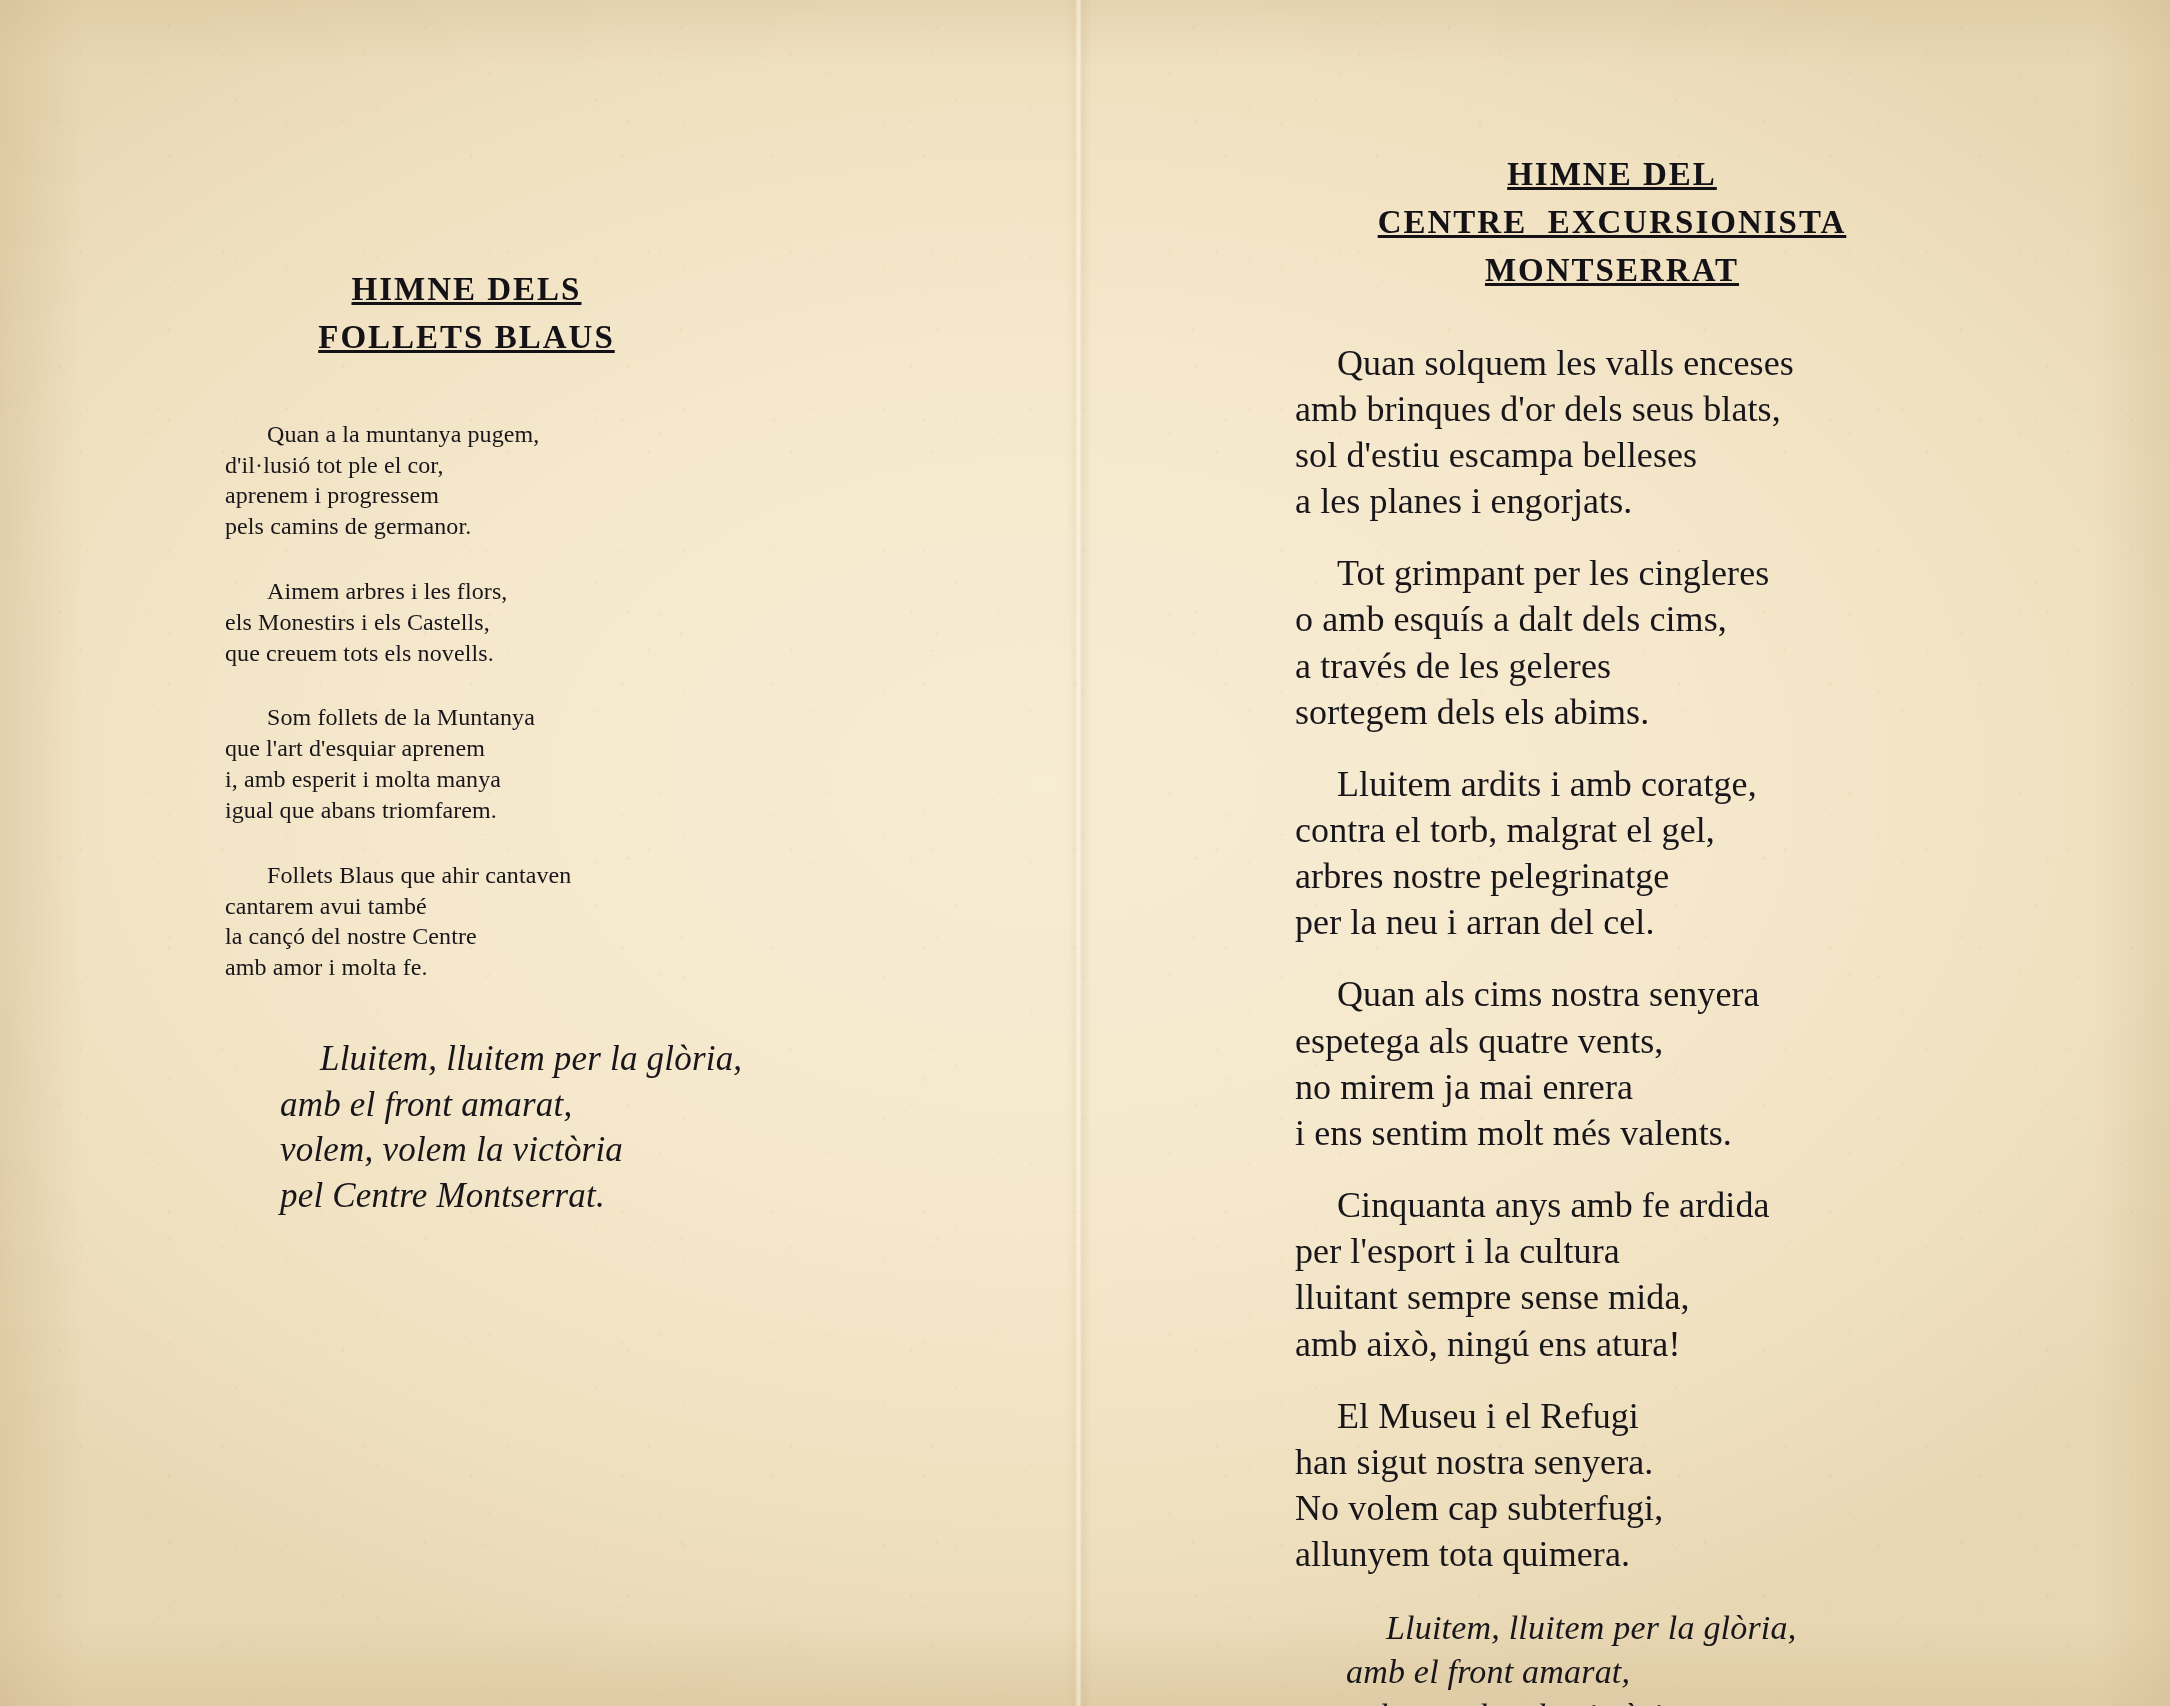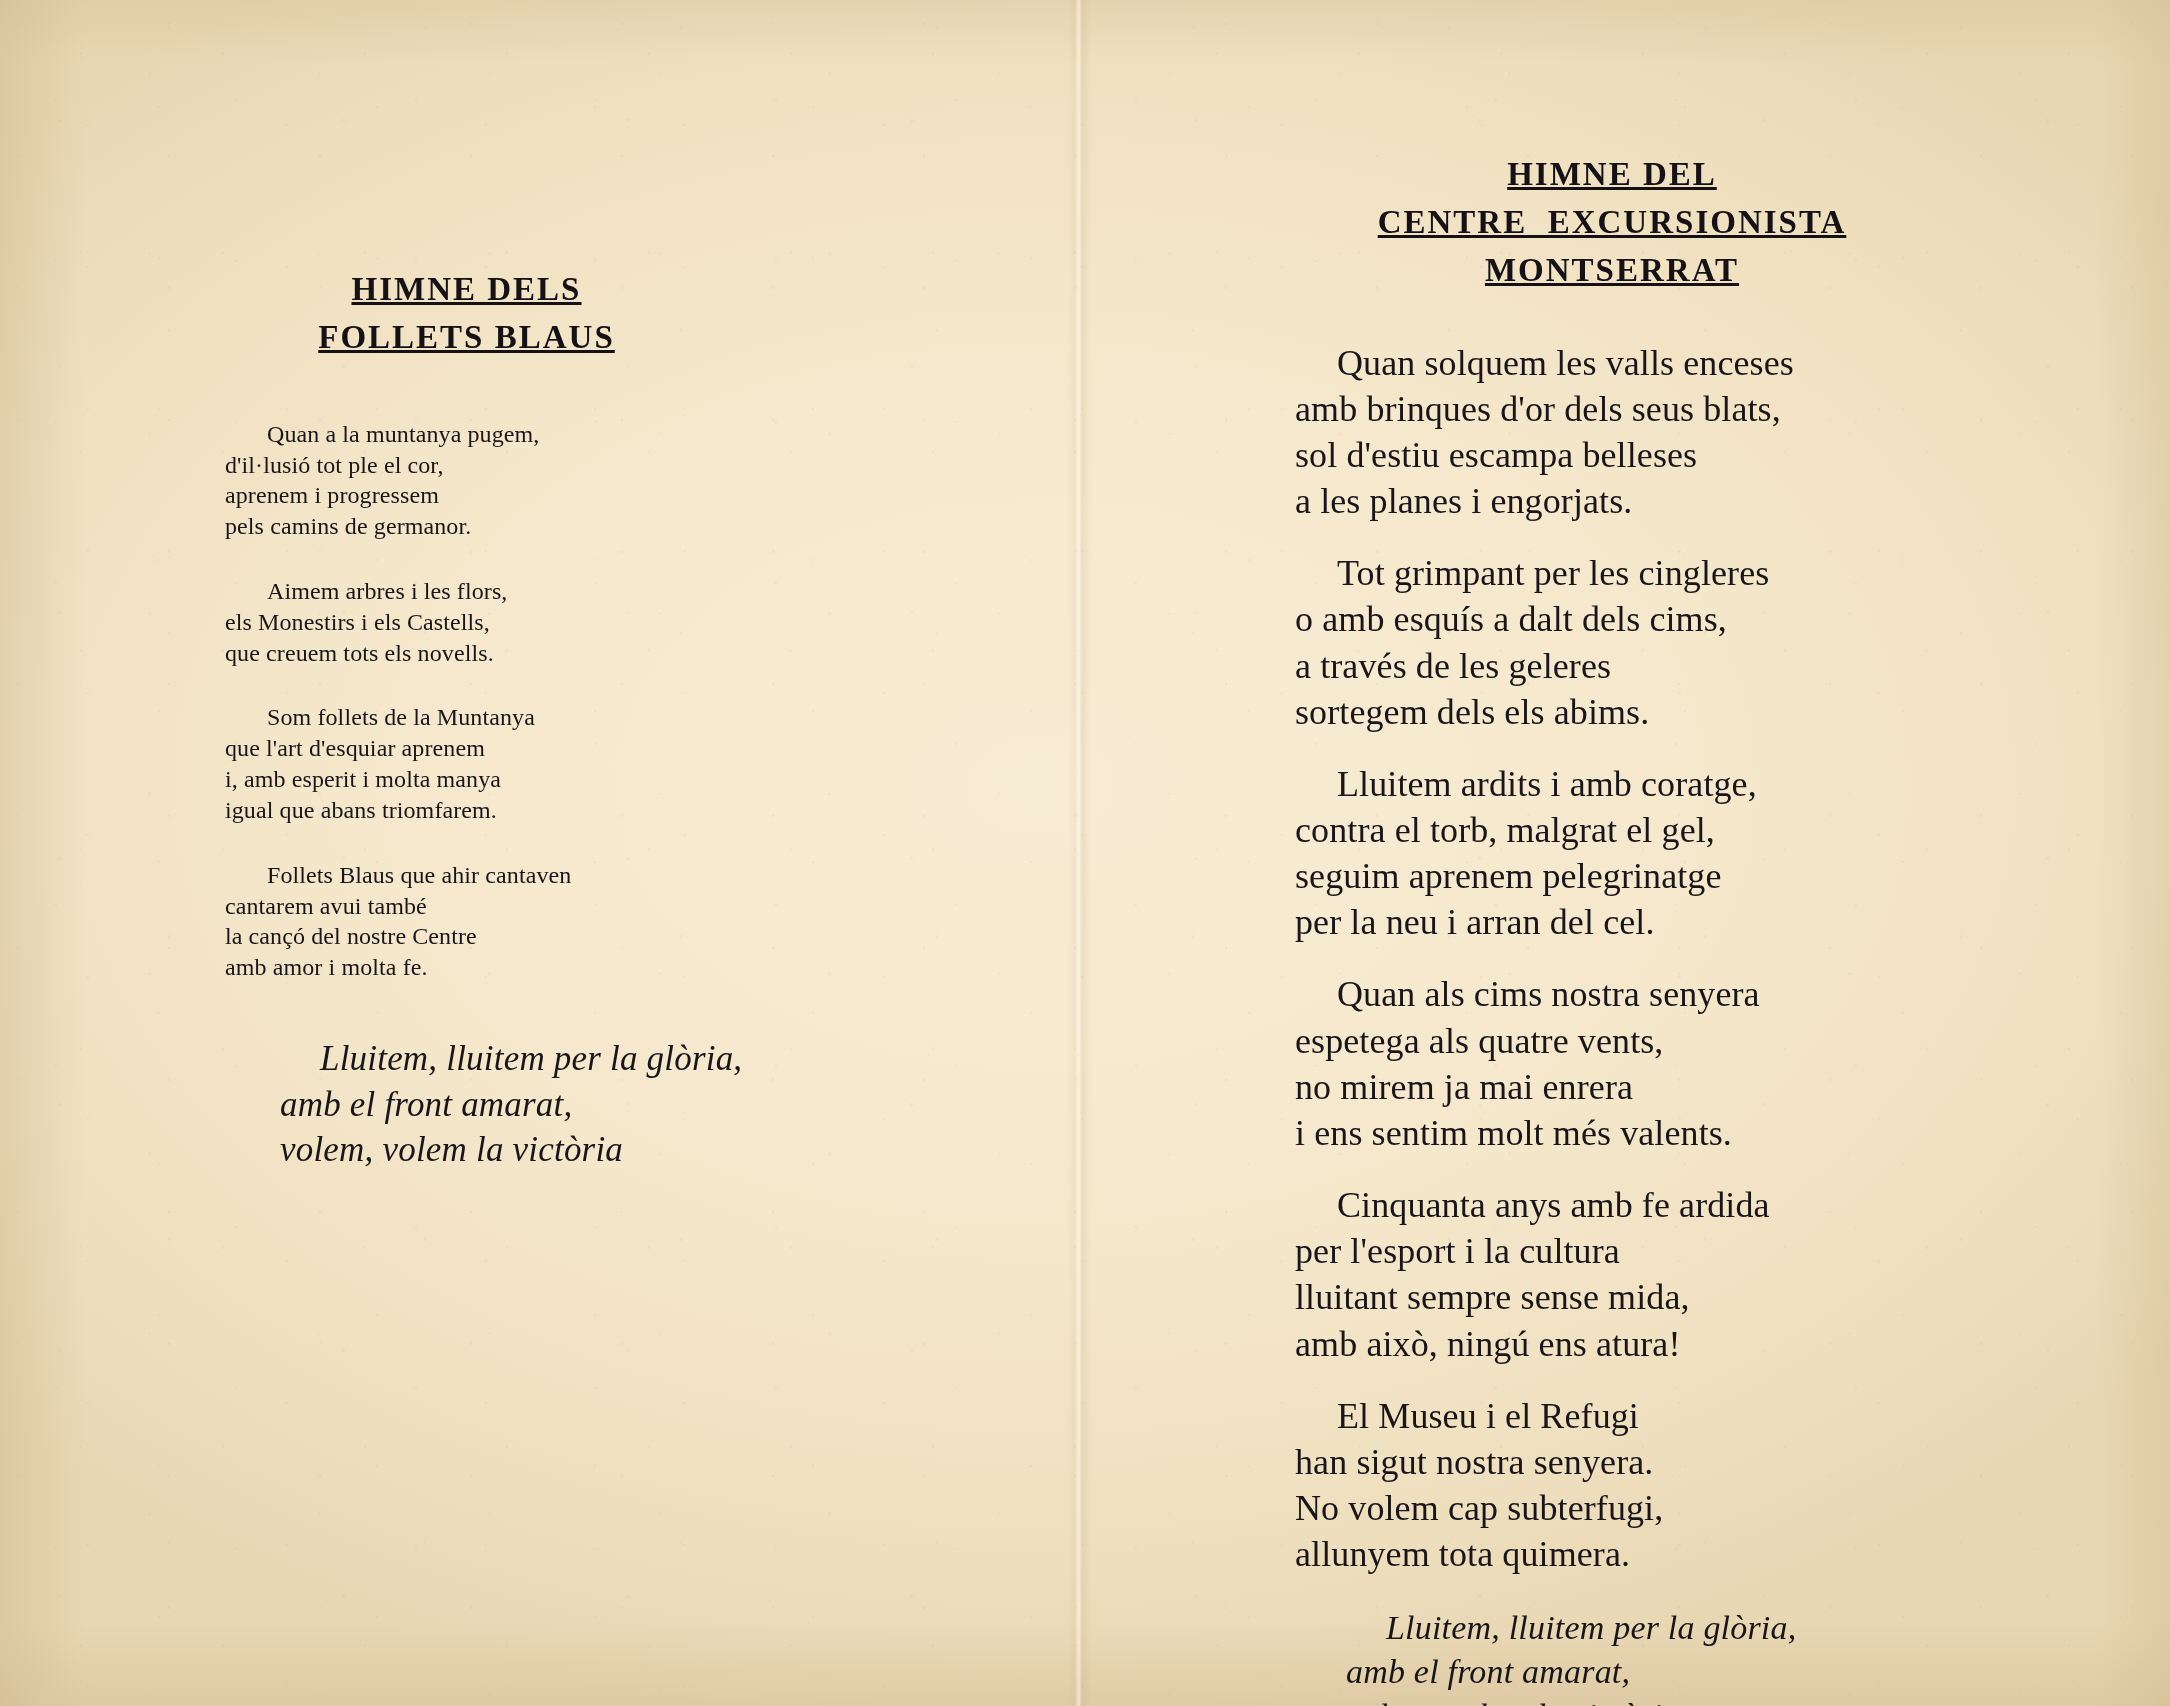--- a/index.html
+++ b/index.html
@@ -166,20 +166,21 @@
           <span class="vline">cantarem avui també</span>
           <span class="vline">la cançó del nostre Centre</span>
           <span class="vline">amb amor i molta fe.</span>
         </p>
       </div>
 
       <p class="refrain">
         <span class="vline vline--indent">Lluitem, lluitem per la glòria,</span>
         <span class="vline">amb el front amarat,</span>
         <span class="vline">volem, volem la victòria</span>
+        <span class="vline">pel Centre Montserrat.</span>
       </p>
     </div>
 
     <div class="column column--right">
       <h2 class="hymn-title">
         <span class="tline">HIMNE DEL</span>
         <span class="tline">CENTRE  EXCURSIONISTA</span>
         <span class="tline">MONTSERRAT</span>
       </h2>
 
@@ -192,21 +193,21 @@
         </p>
         <p class="stanza">
           <span class="vline vline--indent">Tot grimpant per les cingleres</span>
           <span class="vline">o amb esquís a dalt dels cims,</span>
           <span class="vline">a través de les geleres</span>
           <span class="vline">sortegem dels els abims.</span>
         </p>
         <p class="stanza">
           <span class="vline vline--indent">Lluitem ardits i amb coratge,</span>
           <span class="vline">contra el torb, malgrat el gel,</span>
-          <span class="vline">seguim aprenem pelegrinatge</span>
+          <span class="vline">arbres nostre pelegrinatge</span>
           <span class="vline">per la neu i arran del cel.</span>
         </p>
         <p class="stanza">
           <span class="vline vline--indent">Quan als cims nostra senyera</span>
           <span class="vline">espetega als quatre vents,</span>
           <span class="vline">no mirem ja mai enrera</span>
           <span class="vline">i ens sentim molt més valents.</span>
         </p>
         <p class="stanza">
           <span class="vline vline--indent">Cinquanta anys amb fe ardida</span>

